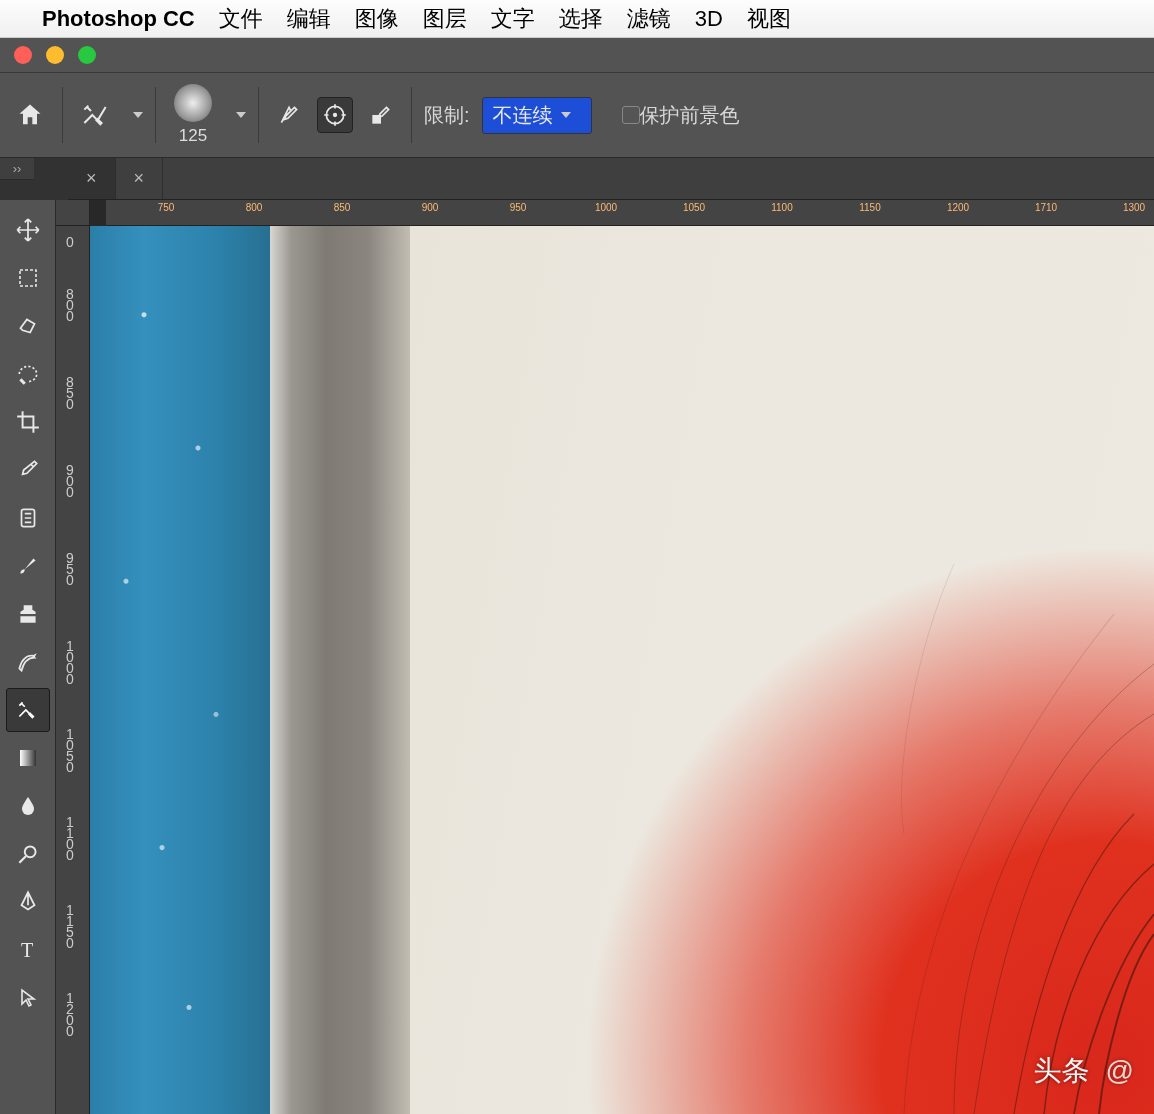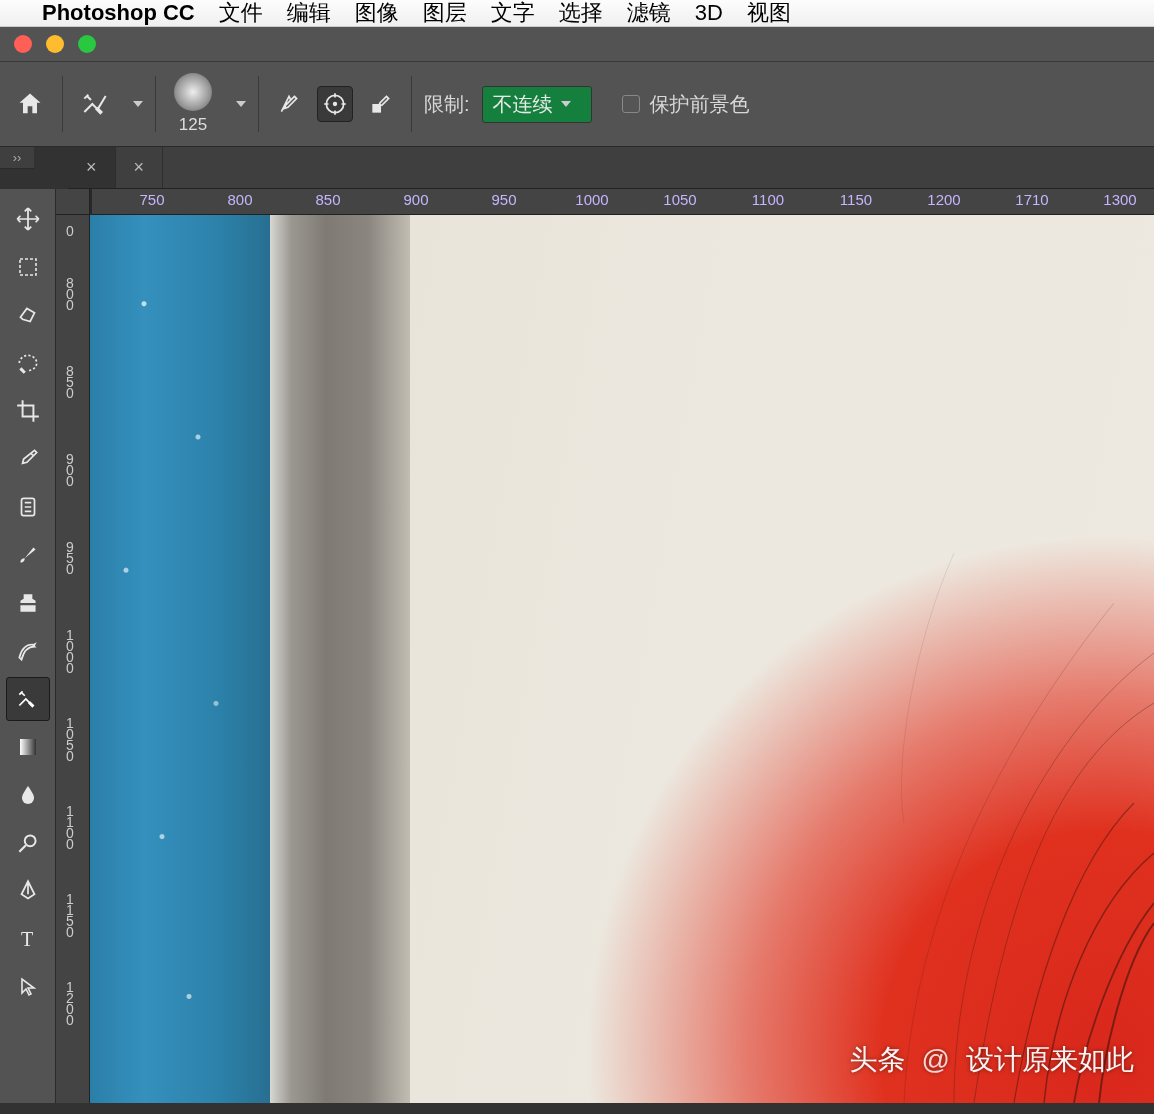--- a/index.html
+++ b/index.html
@@ -8,21 +8,21 @@
     background: #323232;
     width: 1154px;
     height: 1114px;
     overflow: hidden;
     color: #e0e0e0;
     user-select: none;
   }
   
   
   .mac-menu {
-    height: 27px;
+    height: 38px;
     background: linear-gradient(#fdfdfd, #f0f0f0);
     display: flex;
     align-items: center;
     padding: 0 18px;
     gap: 24px;
     color: #000;
     font-size: 22px;
     border-bottom: 1px solid #ccc;
   }
   .mac-menu .apple { font-size: 24px; }
@@ -86,21 +86,21 @@
   .sampler-group { display: flex; align-items: center; gap: 10px; }
   .sampler-btn {
     width: 36px; height: 36px; border-radius: 4px;
     display: flex; align-items: center; justify-content: center;
     border: 1px solid transparent;
   }
   .sampler-btn.active { background: #3a3a3a; border: 1px solid #222; }
   
   .opt-label { color: #d8d8d8; }
   .select-box {
-    background: #15803d;
+    background: #1d4ed8;
     border: 1px solid #333;
     border-radius: 3px;
     padding: 4px 10px;
     display: flex;
     align-items: center;
     gap: 2px;
     min-width: 110px;
   }
   .highlight-box {
     border: 4px solid #ffe600;
@@ -189,27 +189,27 @@
   .canvas-wrap {
     flex: 1;
     position: relative;
     background: #282828;
     overflow: hidden;
   }
   
   
   .ruler-h {
     position: absolute;
-    top: 0; left: 36px; right: 0;
+    top: 0; left: 50px; right: 0;
     height: 26px;
     background: #444;
     border-bottom: 1px solid #222;
     display: flex;
-    font-size: 15px;
-    color: #c4b5fd;
+    font-size: 10px;
+    color: #fdba74;
     z-index: 5;
   }
   .ruler-h .tick {
     position: absolute;
     top: 2px;
     transform: translateX(-50%);
   }
   .ruler-v {
     position: absolute;
     top: 26px; left: 0; bottom: 0;
@@ -372,21 +372,21 @@
   </div>
   <div class="vsep"></div>
 
   <span class="opt-label">限制:</span>
   <div class="select-box">
     <span>不连续</span>
     <div class="chev-down"></div>
   </div>
 
 
-  <div style="display:flex;align-items:center;gap:10px;margin-left:18px;">
+  <div style="display:flex;align-items:center;margin-left:18px;">
     <div class="checkbox"></div>
     <span class="opt-label">保护前景色</span>
   </div>
 </div>
 
 <div style="display:flex;">
   <div class="panel-handle">››</div>
   <div class="tab-bar" style="flex:1">
     <div class="tab active">
       <span class="close">×</span>
@@ -542,17 +542,16 @@
           <path d="M500 350 C 440 400, 400 500, 390 600" stroke="#1a0f08" stroke-width="1.5" fill="none" opacity="0.8"></path>
           <path d="M500 400 C 460 450, 430 540, 420 600" stroke="#1a0f08" stroke-width="1.8" fill="none" opacity="0.85"></path>
           <path d="M500 420 C 470 460, 450 550, 445 600" stroke="#1a0f08" stroke-width="2" fill="none" opacity="0.9"></path>
           <path d="M460 100 C 380 200, 260 380, 250 600" stroke="#2a1a10" stroke-width="0.8" fill="none" opacity="0.4"></path>
           <path d="M300 50 C 260 140, 240 260, 250 320" stroke="#3a2a1a" stroke-width="0.7" fill="none" opacity="0.3"></path>
         </svg>
       </div>
       <div class="watermark">
         <span>头条</span>
         <span class="wm-at">@</span>
-          <span>设计原来如此</span>
       </div>
     </div>
   </div>
 </div>
 
 </body></html>

